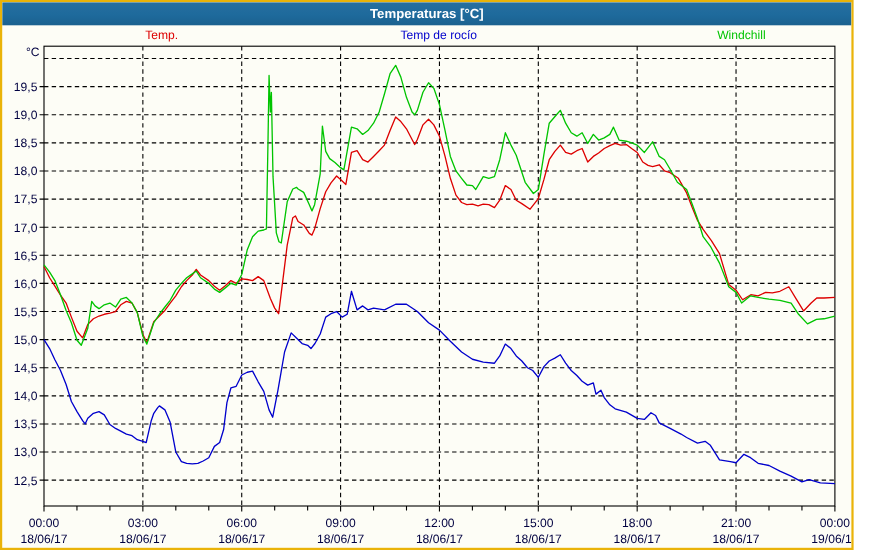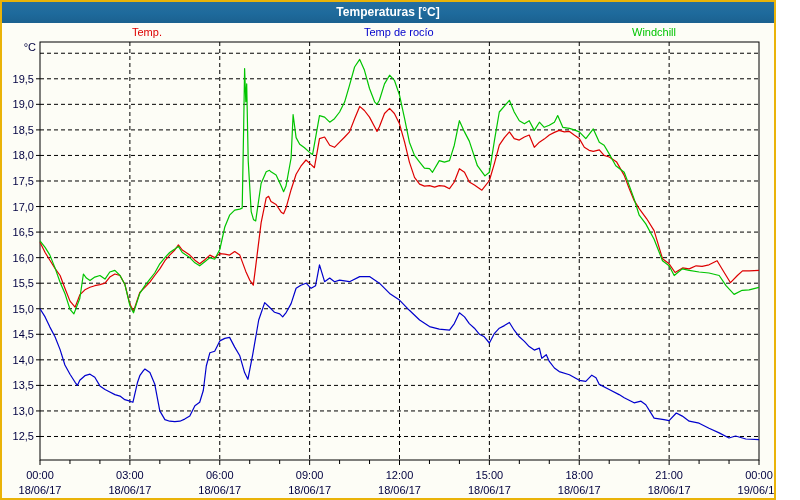--- a/index.html
+++ b/index.html
@@ -21,21 +21,21 @@
 </head>
 <body>
 
 <div class="window">
   <div class="titlebar">
     <span>Temperaturas [°C]</span>
   </div>
   <div class="content">
     <span class="legend-label" style="left: 130px; color: rgb(221, 0, 0);">Temp.</span>
     <span class="legend-label" style="left: 362px; color: rgb(0, 0, 204);">Temp de rocío</span>
-    <span class="legend-label" style="left: 630px; color: rgb(0, 196, 0);">Windchill</span>
+    <span class="legend-label" style="left: 650px; color: rgb(0, 196, 0);">Windchill</span>
     <svg id="plot" width="796" height="475">
         <line x1="38" x2="757" y1="413.4938875305623" y2="413.4938875305623" stroke="#000" stroke-width="1" stroke-dasharray="4,3"></line>
         <line x1="34" x2="38" y1="413.4938875305623" y2="413.4938875305623" stroke="#000"></line>
         <text x="32" y="417.4938875305623" text-anchor="end" fill="#000040">12,5</text>
         <line x1="38" x2="757" y1="387.94376528117357" y2="387.94376528117357" stroke="#000" stroke-width="1" stroke-dasharray="4,3"></line>
         <line x1="34" x2="38" y1="387.94376528117357" y2="387.94376528117357" stroke="#000"></line>
         <text x="32" y="391.94376528117357" text-anchor="end" fill="#000040">13,0</text>
         <line x1="38" x2="757" y1="362.3936430317848" y2="362.3936430317848" stroke="#000" stroke-width="1" stroke-dasharray="4,3"></line>
         <line x1="34" x2="38" y1="362.3936430317848" y2="362.3936430317848" stroke="#000"></line>
         <text x="32" y="366.3936430317848" text-anchor="end" fill="#000040">13,5</text>

